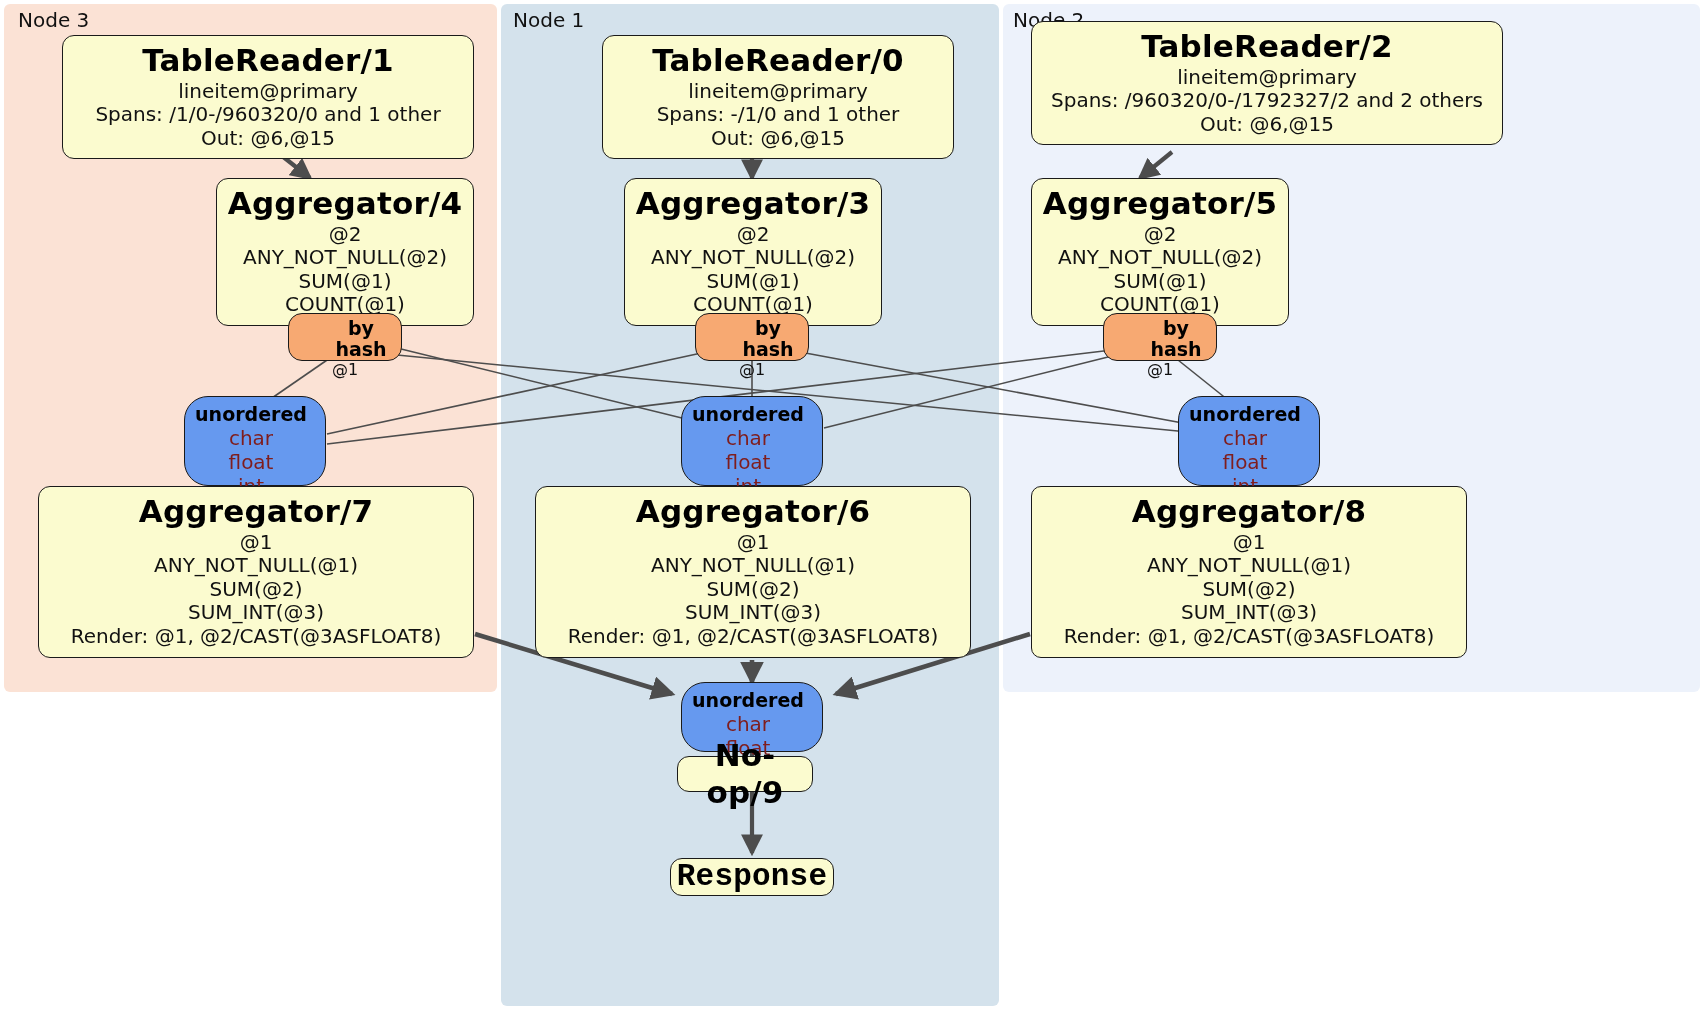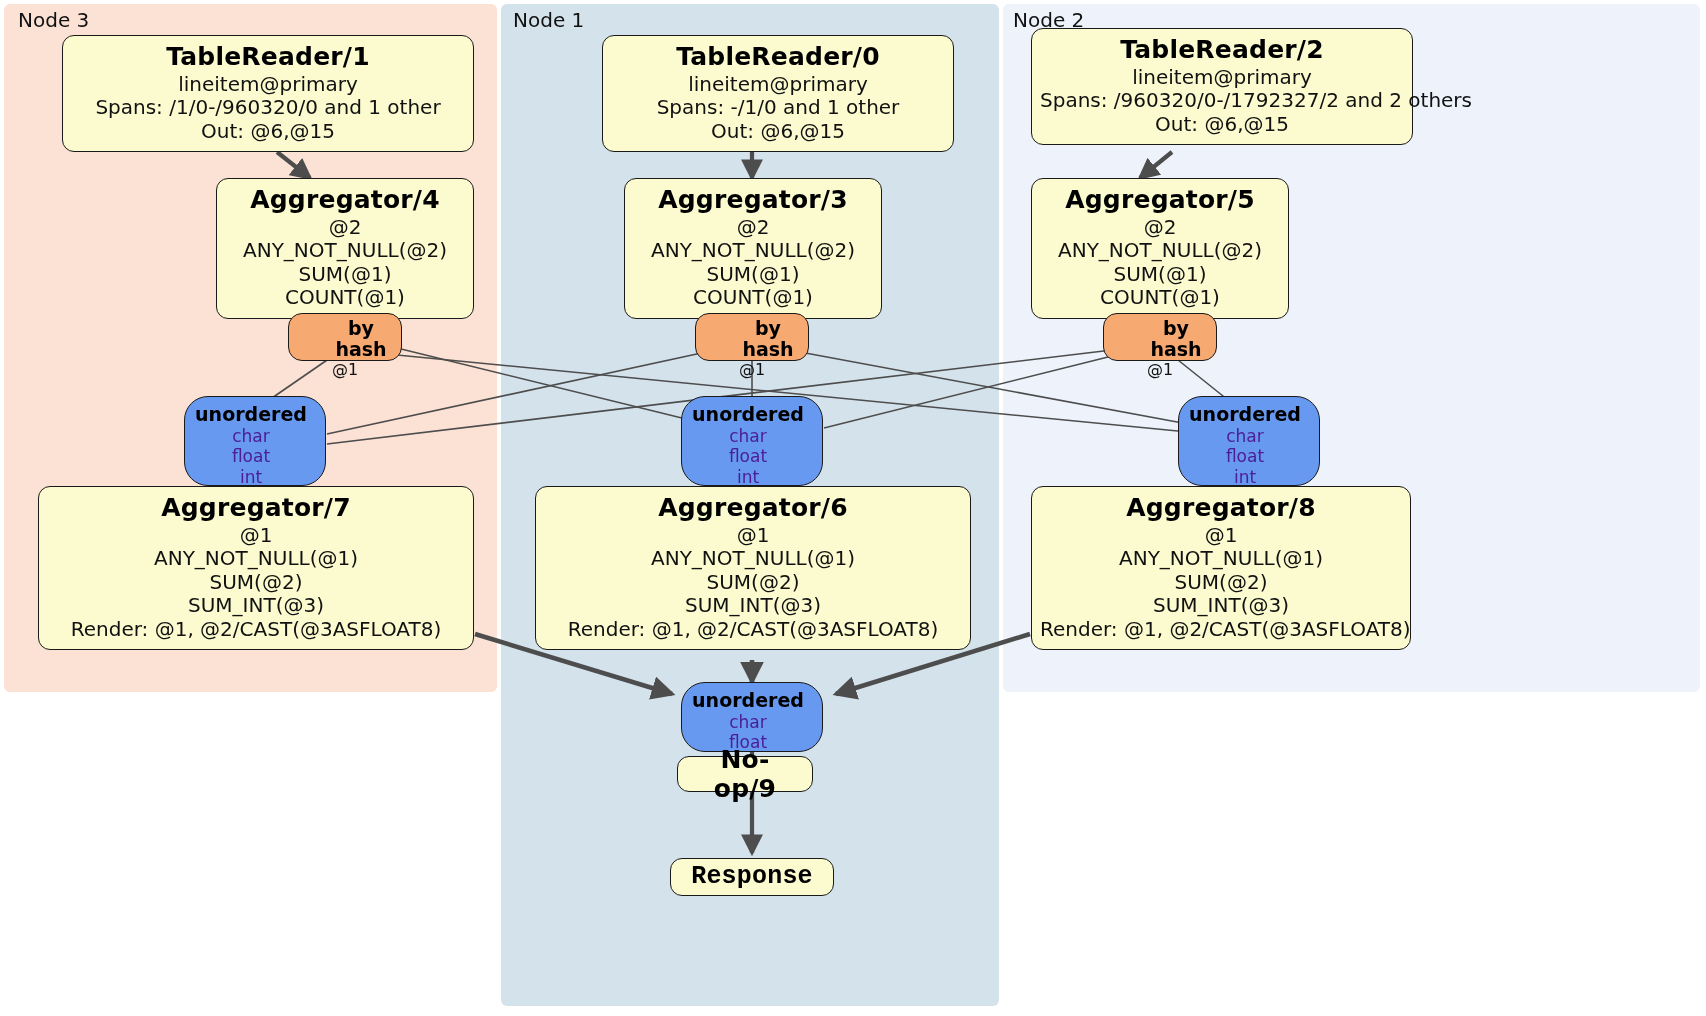--- a/index.html
+++ b/index.html
@@ -23,21 +23,21 @@
   
   .box{
     position:absolute;box-sizing:border-box;
     border:1.6px solid #1a1a1a;border-radius:12px;
     background:#fbfbcf;
     text-align:center;
     padding:6px 8px 8px 8px;
     line-height:1.18;
   }
   .box .title{
-    font-weight:bold;font-size:25px;color:#000;letter-spacing:.2px;
+    font-weight:bold;font-size:31px;color:#000;letter-spacing:.2px;
     display:block;margin-bottom:1px;
   }
   .box .line{display:block;font-size:20px;color:#111;white-space:nowrap;}
 
   .box.compact{padding:4px 14px;display:flex;align-items:center;justify-content:center;}
   .box.compact .title{margin:0;}
 
   
   .router{
     position:absolute;box-sizing:border-box;
@@ -49,21 +49,21 @@
   .router .line{display:block;font-size:16px;color:#111;}
 
   
   .sync{
     position:absolute;box-sizing:border-box;
     border:1.6px solid #1a1a1a;border-radius:24px;
     background:#6699ef;
     text-align:center;padding:6px 8px 6px 0;line-height:1.2;
   }
   .sync .title{display:block;font-weight:bold;font-size:19px;color:#000;}
-  .sync .line{display:block;font-size:17px;color:#4c1d95;}
+  .sync .line{display:block;font-size:20px;color:#7f1d1d;}
 </style>
 </head>
 <body>
 
 <div id="stage">
 
   <div class="region" style="left:4px;top:4px;width:493px;height:688px;background:#fbe2d5;"></div>
   <div class="region-label" style="left:18px;top:8px;">Node 3</div>
 
   <div class="region" style="left:501px;top:4px;width:498px;height:1002px;background:#d4e2ec;"></div>
@@ -186,21 +186,21 @@
   </div>
 
   <div class="box compact" style="left:677px;top:756px;width:136px;height:36px;">
     <span class="title">No-op/9</span>
   </div>
 
   <div class="box compact" style="left:670px;top:858px;width:164px;height:38px;font-family:Liberation Mono, monospace;">
     <span class="title">Response</span>
   </div>
 
-  <div class="box" style="left:1031px;top:28px;width:382px;">
+  <div class="box" style="left:1031px;top:21px;width:472px;">
     <span class="title">TableReader/2</span>
     <span class="line">lineitem@primary</span>
     <span class="line">Spans: /960320/0-/1792327/2 and 2 others</span>
     <span class="line">Out: @6,@15</span>
   </div>
 
   <div class="box" style="left:1031px;top:178px;width:258px;">
     <span class="title">Aggregator/5</span>
     <span class="line">@2</span>
     <span class="line">ANY_NOT_NULL(@2)</span>
@@ -213,21 +213,21 @@
     <span class="line">@1</span>
   </div>
 
   <div class="sync" style="left:1178px;top:396px;width:142px;height:90px;">
     <span class="title">unordered</span>
     <span class="line">char</span>
     <span class="line">float</span>
     <span class="line">int</span>
   </div>
 
-  <div class="box" style="left:1031px;top:486px;width:380px;">
+  <div class="box" style="left:1031px;top:486px;width:436px;border-radius:10px;">
     <span class="title">Aggregator/8</span>
     <span class="line">@1</span>
     <span class="line">ANY_NOT_NULL(@1)</span>
     <span class="line">SUM(@2)</span>
     <span class="line">SUM_INT(@3)</span>
     <span class="line">Render: @1, @2/CAST(@3ASFLOAT8)</span>
   </div>
 
 </div>
 

